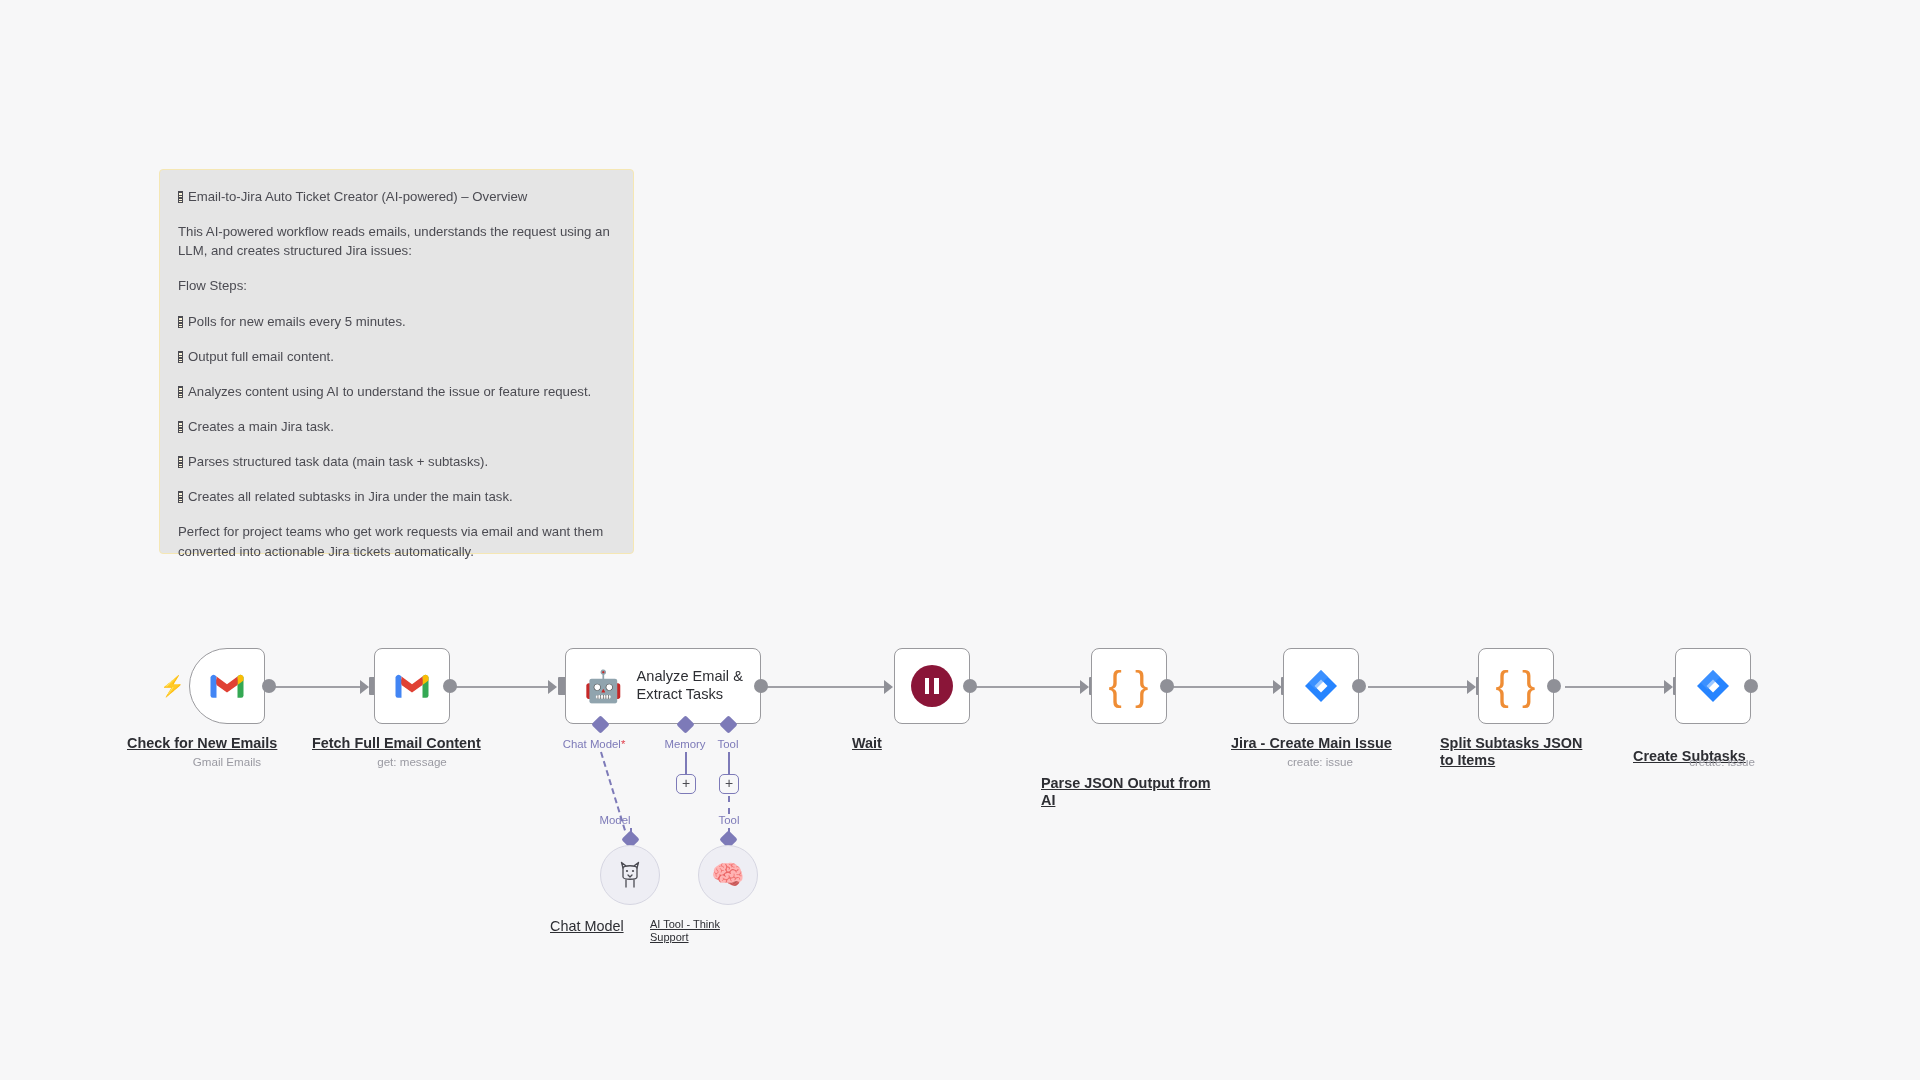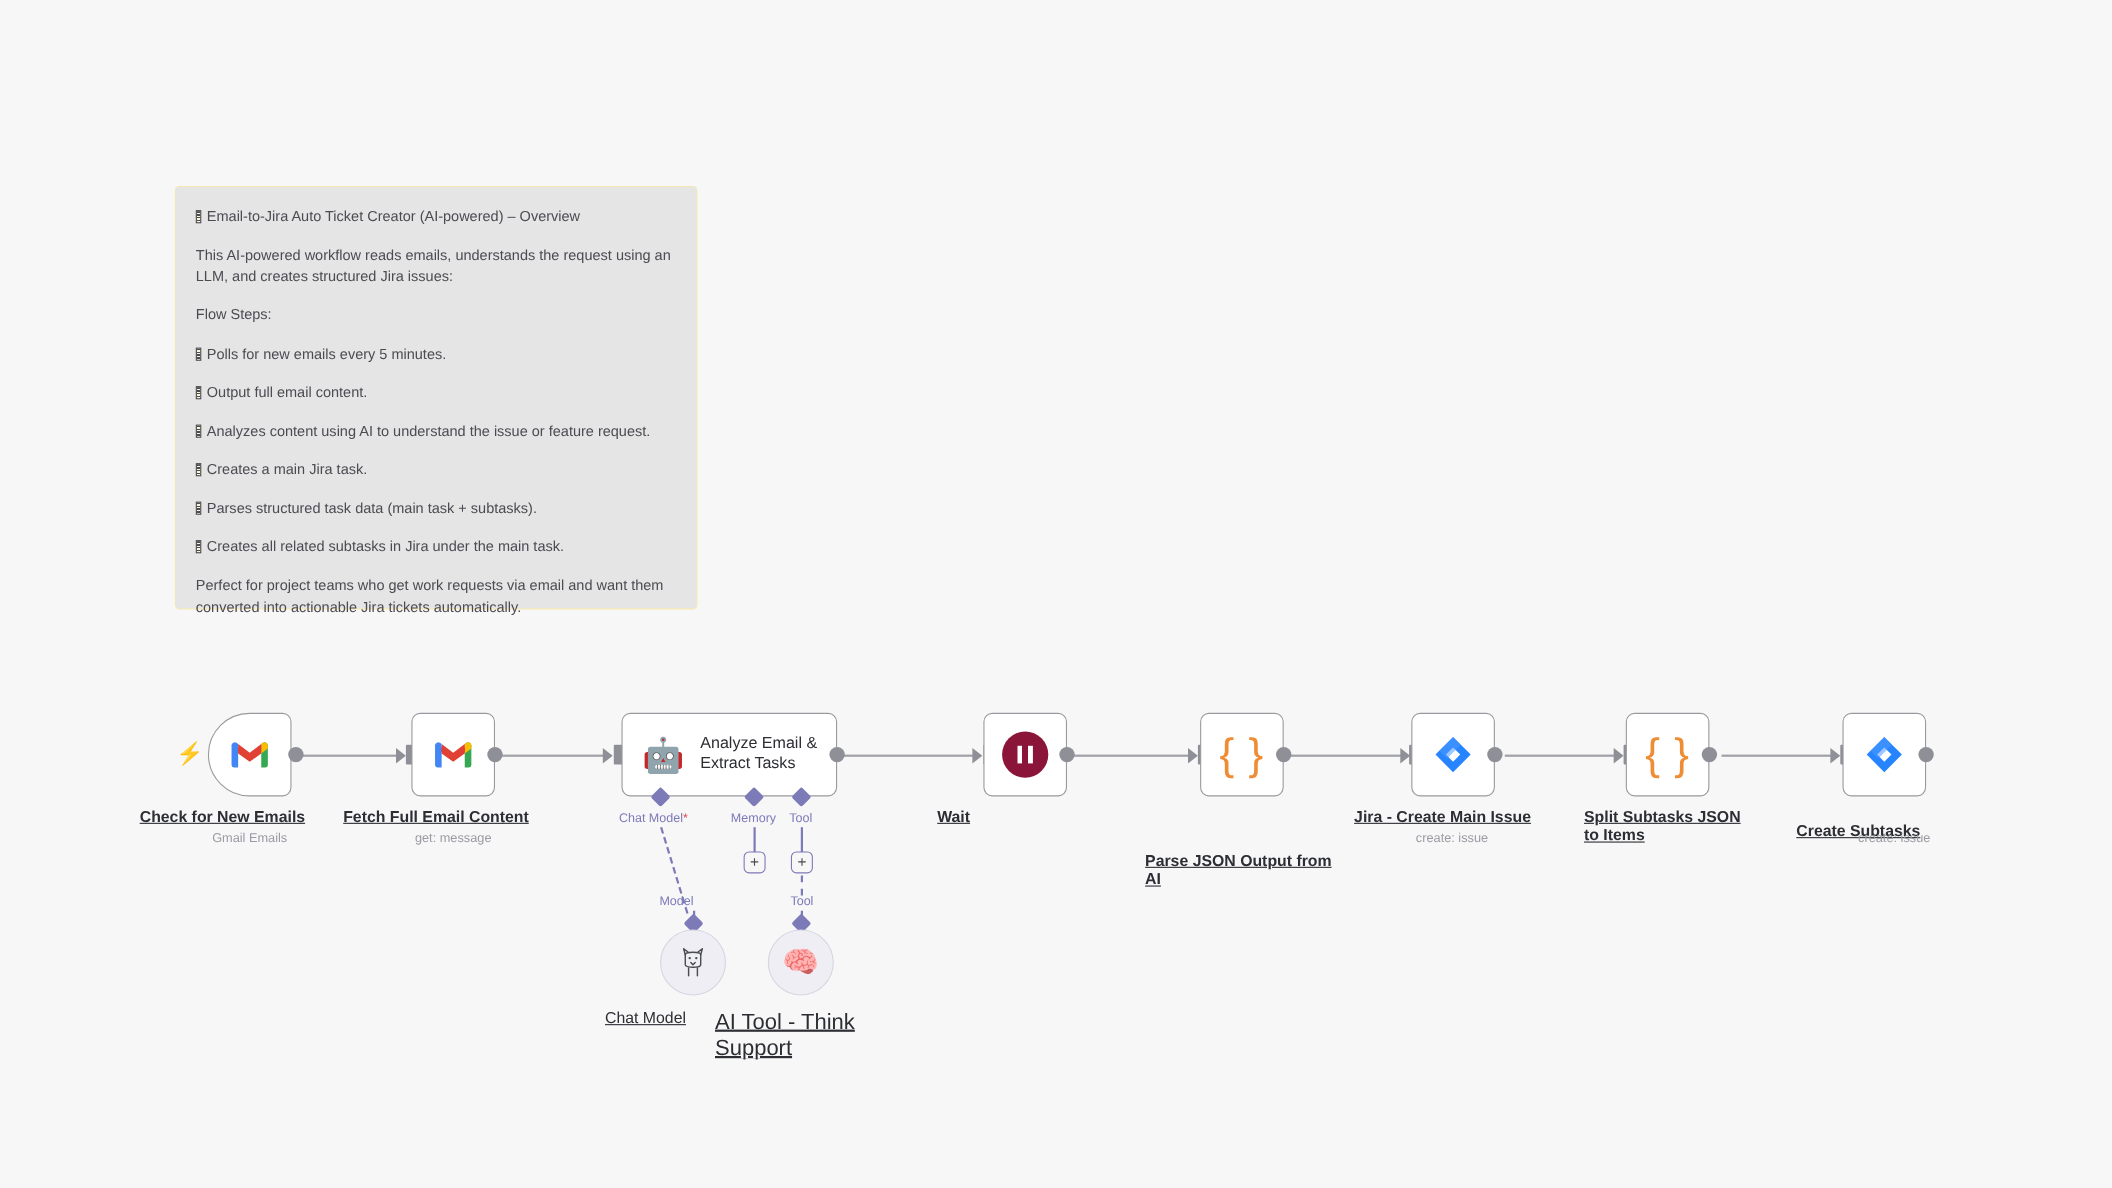--- a/index.html
+++ b/index.html
@@ -333,21 +333,21 @@
         <path d="M17 20 L17 27"></path>
       </g>
     </svg>
   </div>
   <div class="caption" style="left:550px; top:918px; width:160px; font-weight:400; font-size:14.4px;">Chat Model</div>
 
   <div class="diamond" style="left:722px; top:833px;"></div>
   <div class="subnode" style="left:698px; top:845px;">
     <div class="brain-ico">🧠</div>
   </div>
-  <div class="caption" style="left:650px; top:918px; width:190px; font-weight:400; font-size:20px;">
+  <div class="caption" style="left:650px; top:918px; width:190px; font-weight:400; font-size:11px;">
     <span>AI Tool - Think</span><br>
     <span>Support</span>
   </div>
 
   <div class="in-port" style="left:894px; top:677px;"></div>
   <div class="node sq" style="left:894px; top:648px;">
     <div class="wait-ico">
         <span></span>
       </div>
   </div>

